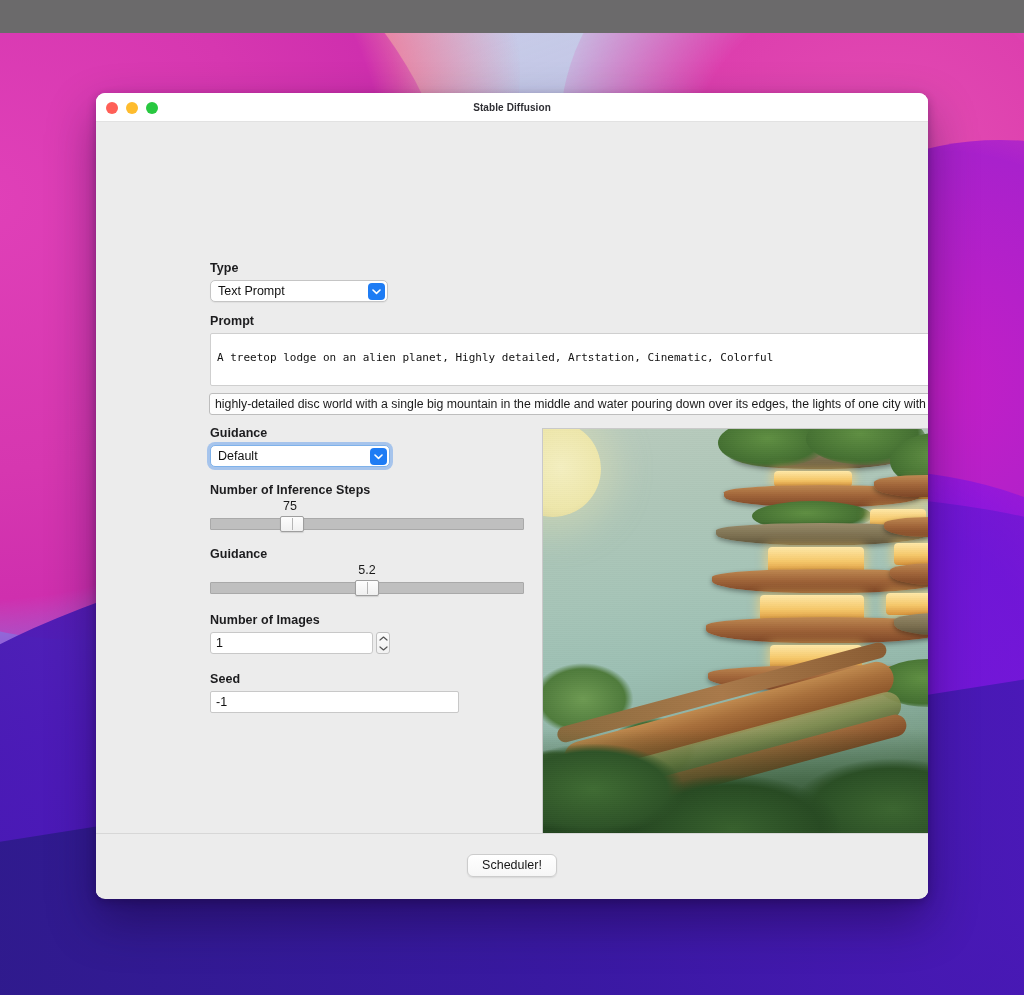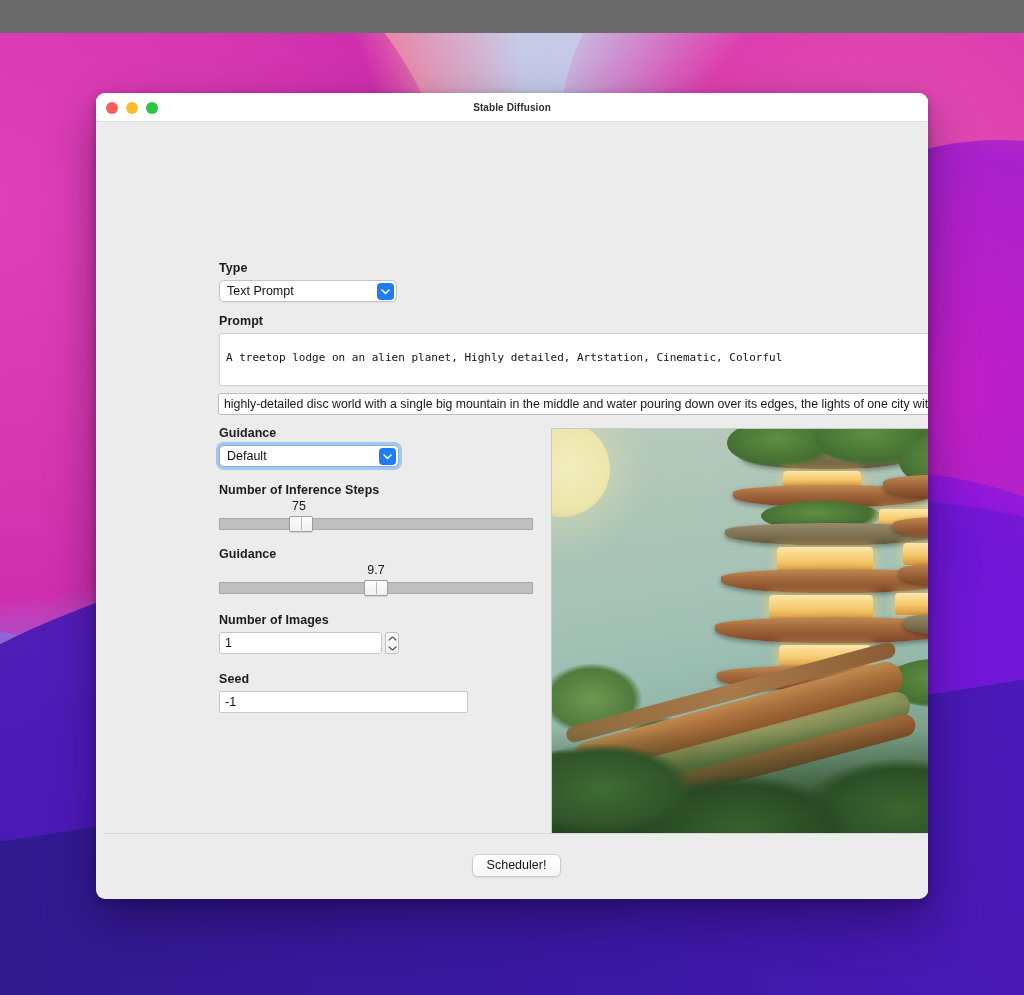--- a/index.html
+++ b/index.html
@@ -69,21 +69,21 @@
     display: flex; align-items: center; justify-content: center;
     border-bottom: 1px solid #e2e2e2;
   }
   #traffic { position: absolute; left: 10px; top: 0; height: 29px; display: flex; align-items: center; gap: 8px; }
   .light { width: 12px; height: 12px; border-radius: 50%; }
   #light-close { background: #ff5f57; }
   #light-min { background: #febc2e; }
   #light-max { background: #28c840; }
   #window-title { font-size: 10px; font-weight: bold; color: #2e2e33; letter-spacing: 0.1px; }
 
-  #window-body { height: 774px; background: #ececec; position: relative; margin-left: 9px; }
+  #window-body { height: 774px; background: #ececec; position: relative; }
   #content { position: absolute; left: 0; top: 0; right: 0; height: 714px; }
   #footer {
     position: absolute; left: 0; bottom: 0; width: 100%; height: 63px;
     border-top: 1px solid #d7d7d7; background: #ececec;
     display: flex; align-items: center; justify-content: center;
   }
 
   
   .fieldlabel {
     font-size: 12.5px; font-weight: bold; color: #1c1c1e;
@@ -330,21 +330,21 @@
 
         <span class="fieldlabel slider-label">Number of Inference Steps</span>
         <div class="slider-wrap">
           <span class="slider-value" id="steps-value" style="left: 80px;">75</span>
           <div class="slider-track"></div>
           <div class="slider-thumb" id="steps-thumb" style="left: 82px;"></div>
         </div>
 
         <span class="fieldlabel slider-label">Guidance</span>
         <div class="slider-wrap">
-          <span class="slider-value" id="guid-value" style="left: 157px;">9.7</span>
+          <span class="slider-value" id="guid-value" style="left: 157px;">5.2</span>
           <div class="slider-track"></div>
           <div class="slider-thumb" id="guid-thumb" style="left: 157px;"></div>
         </div>
 
         <span class="fieldlabel" id="numimg-label">Number of Images</span>
         <div id="numimg-row">
           <input id="numimg-input" type="text" value="1" style="">
           <span id="numimg-stepper">
             <svg width="9" height="5" viewBox="0 0 9 5" aria-hidden="true">
               <path d="M1 4 L4.5 1 L8 4" stroke="#555" stroke-width="1.2" fill="none" stroke-linecap="round" stroke-linejoin="round"></path>

